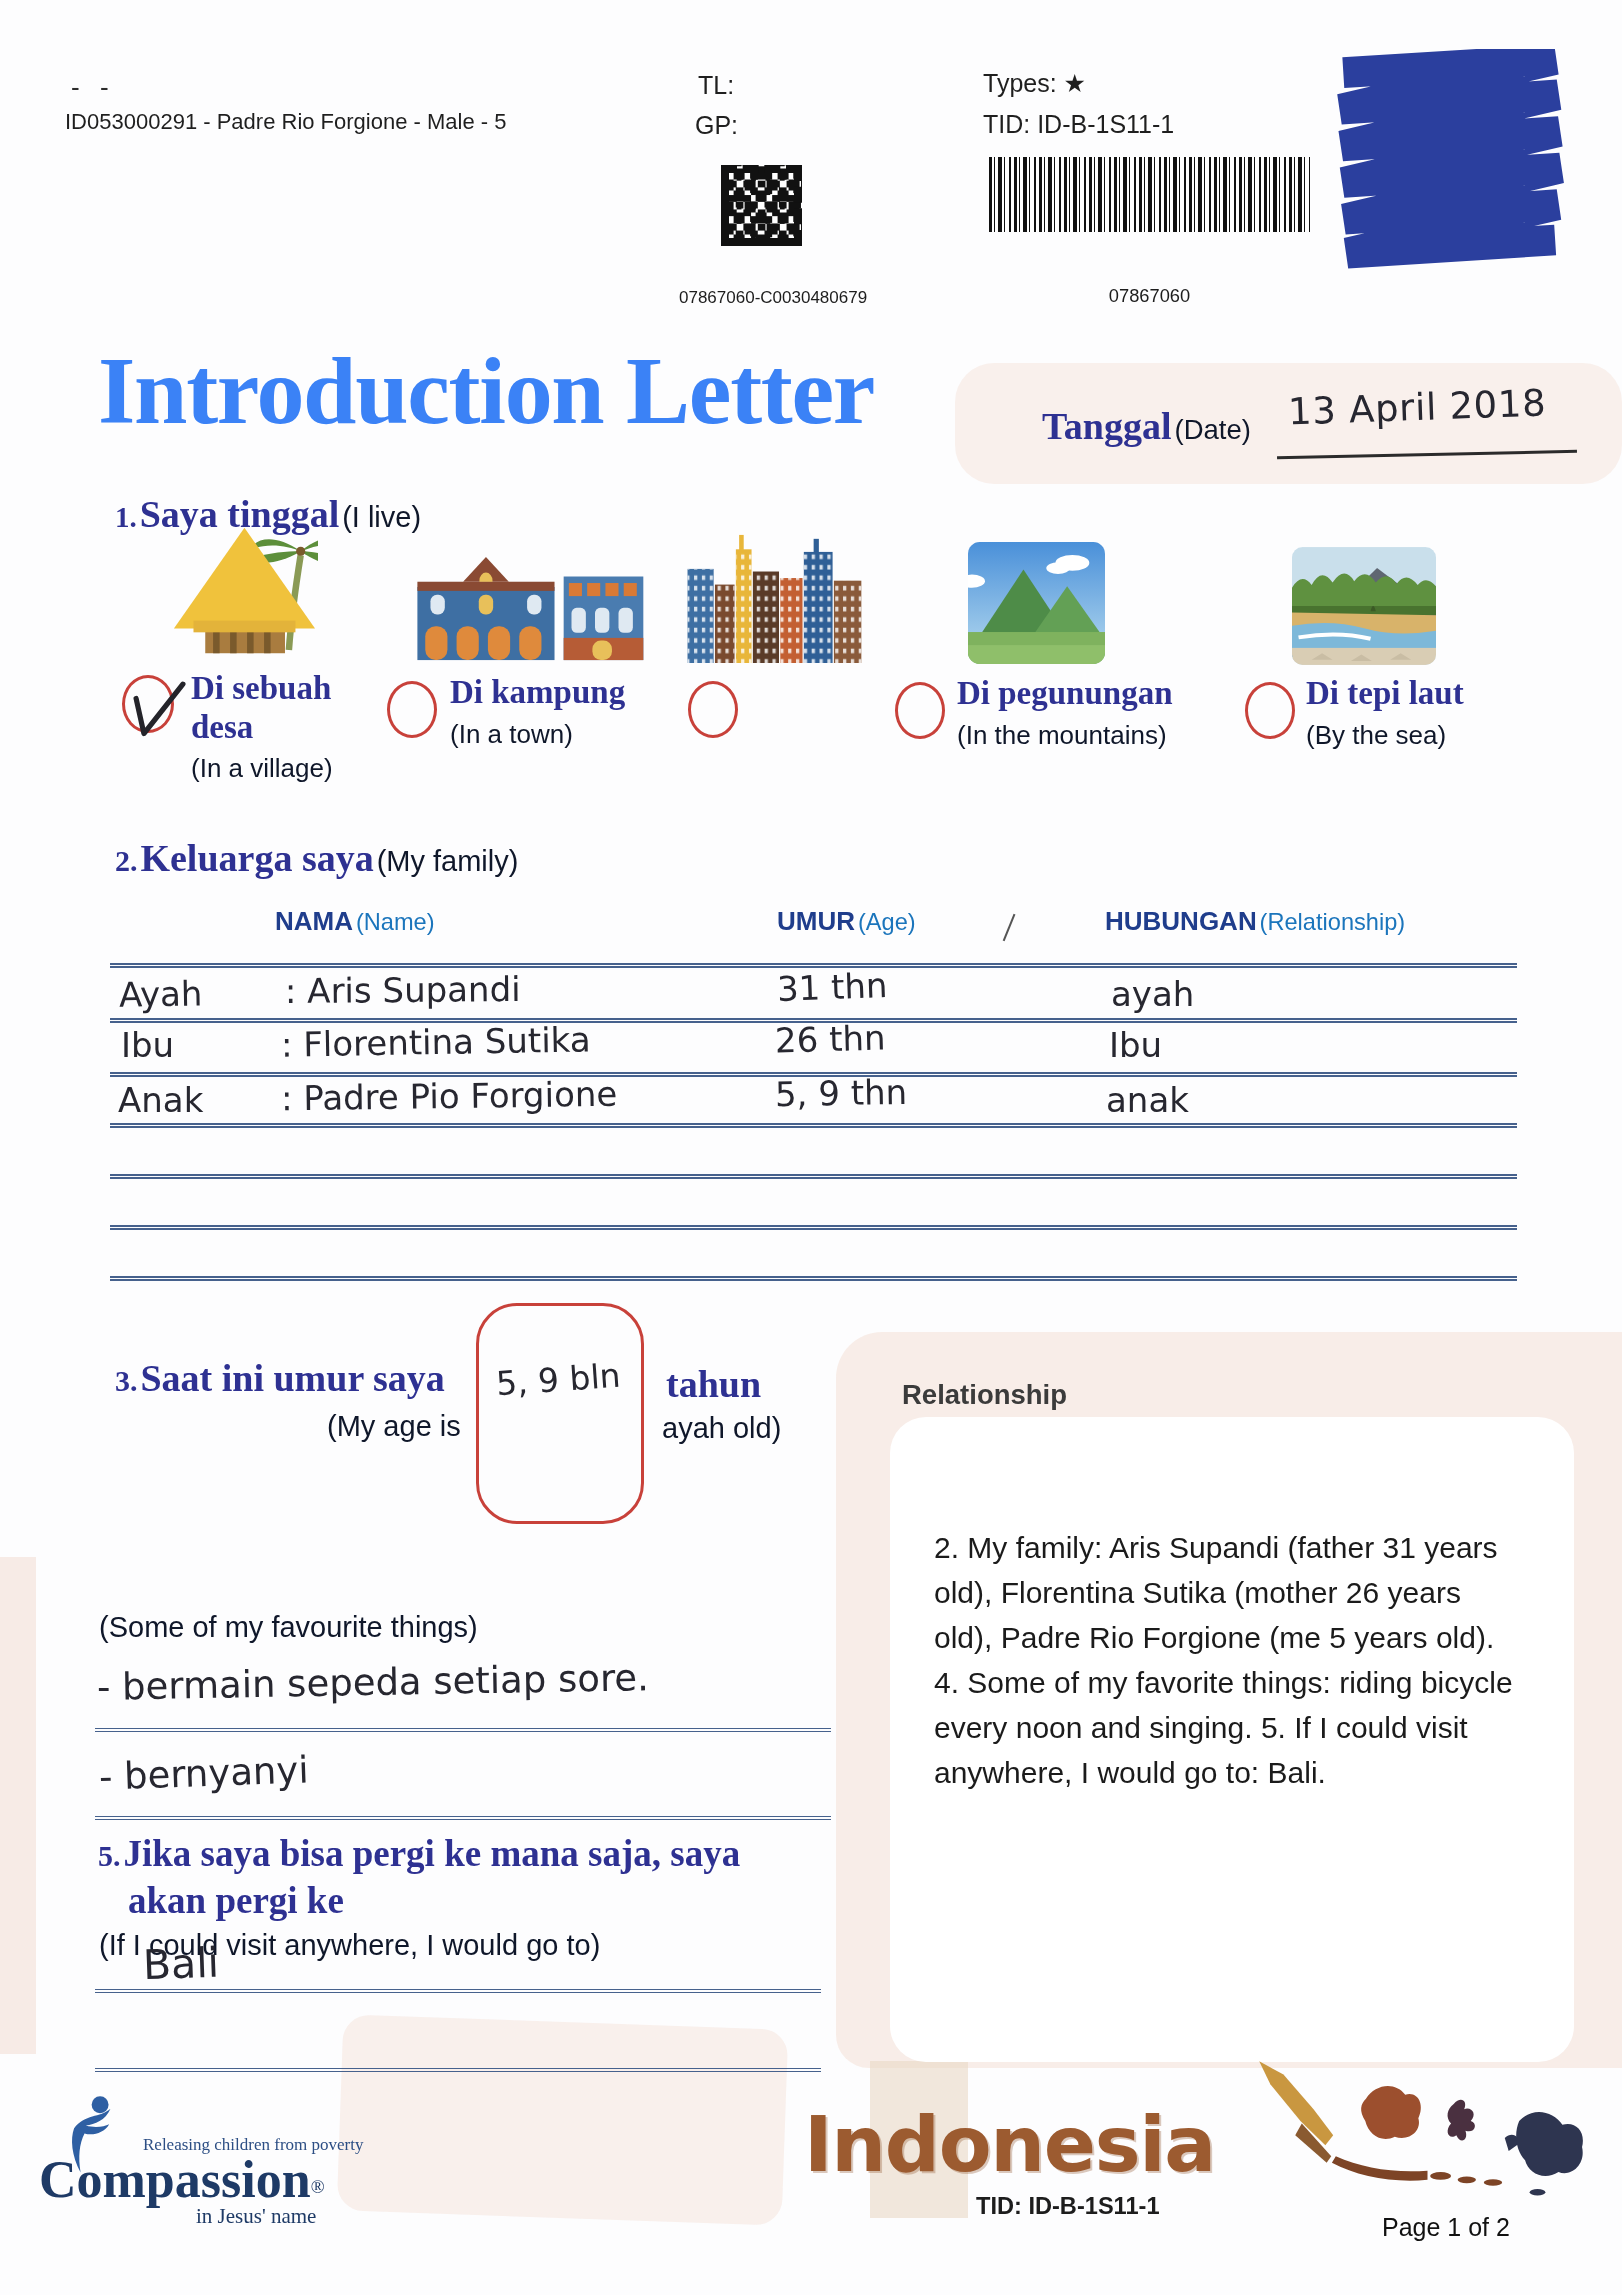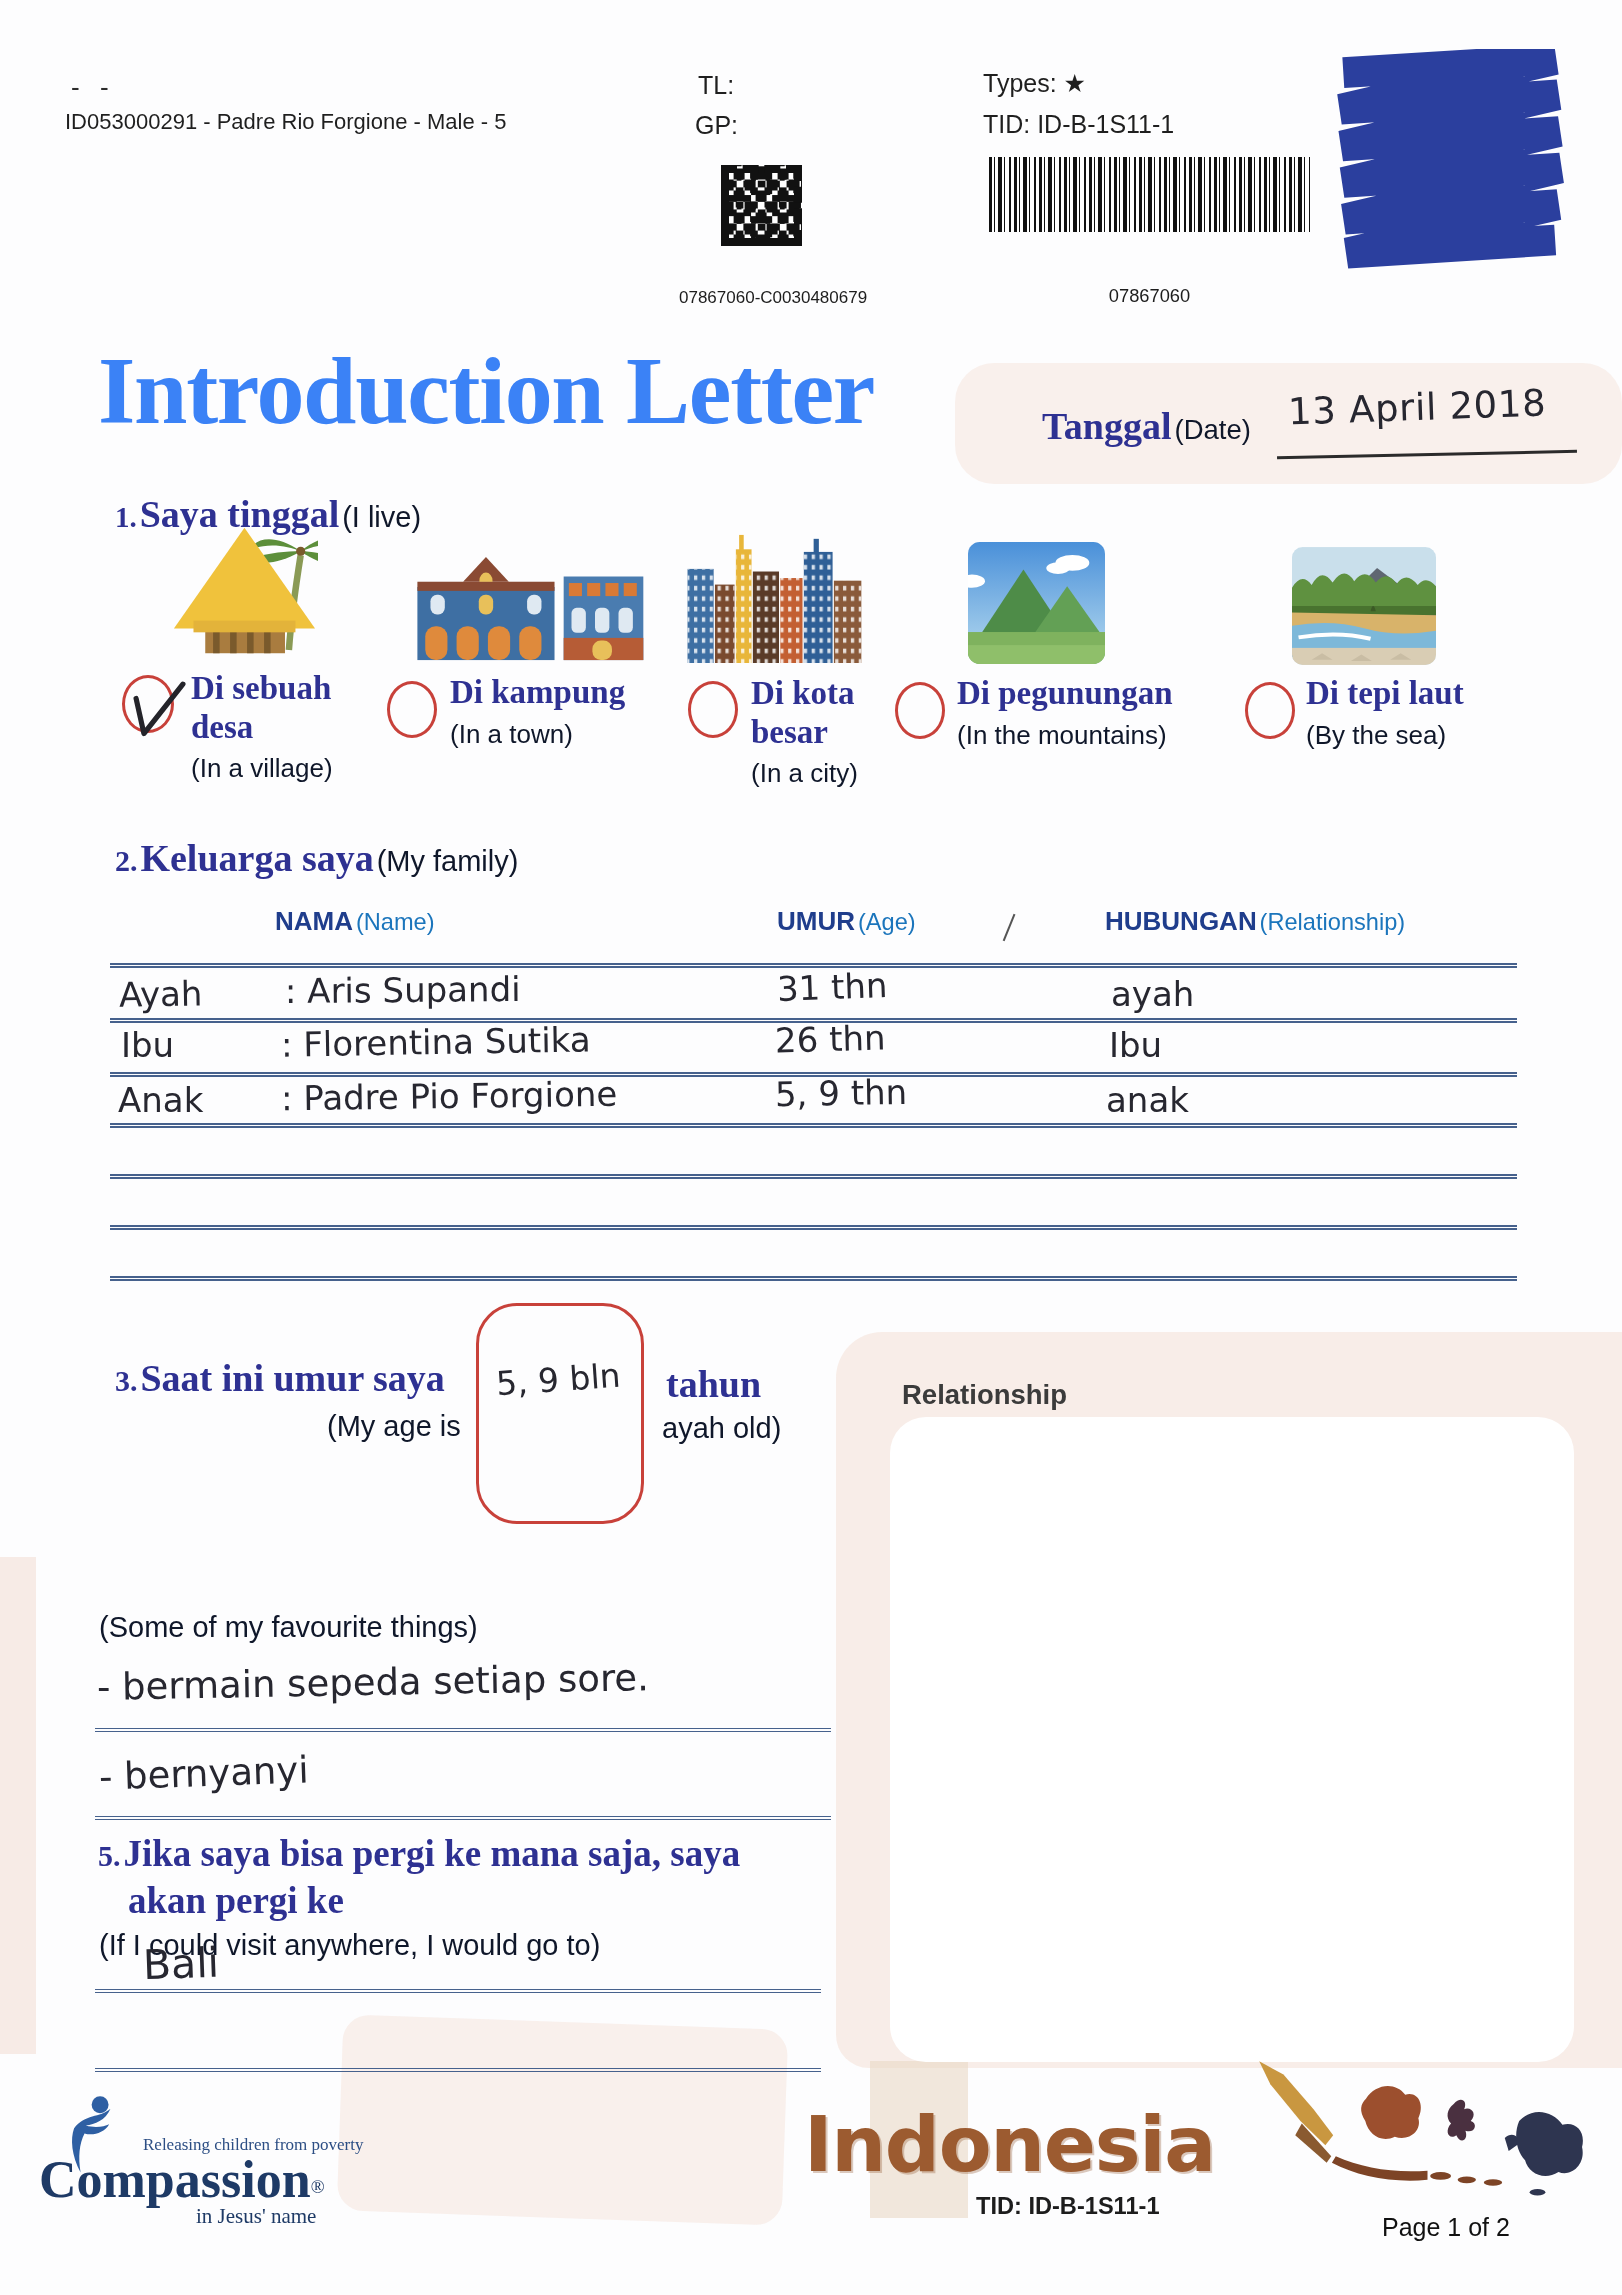--- a/index.html
+++ b/index.html
@@ -195,24 +195,20 @@
     <div class="en" style="font-size:26px;margin-top:6.5px;">(In a village)</div>
   </div>
 
   <div class="abs circle" style="left:387px;top:681px;"></div>
   <div class="abs" style="left:450px;top:674px;">
     <div class="serifh" style="font-size:33px;white-space:nowrap;">Di kampung</div>
     <div class="en" style="font-size:26px;margin-top:7.9px;">(In a town)</div>
   </div>
 
   <div class="abs circle" style="left:688px;top:681px;"></div>
-  <div class="abs" style="left:751px;top:674px;width:151px;">
-    <div class="serifh" style="font-size:33px;line-height:1.18;">Di kota besar</div>
-    <div class="en" style="font-size:26px;margin-top:6.5px;">(In a city)</div>
-  </div>
 
   <div class="abs circle" style="left:895px;top:682px;"></div>
   <div class="abs" style="left:957px;top:675px;">
     <div class="serifh" style="font-size:33px;white-space:nowrap;">Di pegunungan</div>
     <div class="en" style="font-size:26px;margin-top:7.9px;">(In the mountains)</div>
   </div>
 
   <div class="abs circle" style="left:1245px;top:682px;"></div>
   <div class="abs" style="left:1306px;top:675px;">
     <div class="serifh" style="font-size:33px;white-space:nowrap;">Di tepi laut</div>
@@ -288,20 +284,21 @@
   </div>
   <div class="abs serifh" style="left:128px;top:1879px;font-size:37px;">akan pergi ke</div>
   <div class="abs en" style="left:99px;top:1929px;font-size:29px;">(If I could visit anywhere, I would go to)</div>
 
   <div class="abs hw" style="left:143px;top:1940px;font-size:41px;transform:rotate(-2deg);">Bali</div>
   <div class="abs ansline" style="left:95px;top:1989px;width:726px;"></div>
   <div class="abs ansline" style="left:95px;top:2068px;width:726px;"></div>
 
   <div class="abs" style="left:902px;top:1379px;font-size:27.5px;font-weight:bold;color:#3b3b3b;">Relationship</div>
   <div class="abs" style="left:890px;top:1417px;width:684px;height:645px;background:#fff;border-radius:36px;"></div>
+  <div class="abs trans-body" style="left:934px;top:1525px;width:592px;">2. My family: Aris Supandi (father 31 years old), Florentina Sutika (mother 26 years old), Padre Rio Forgione (me 5 years old). 4. Some of my favorite things: riding bicycle every noon and singing. 5. If I could visit anywhere, I would go to: Bali.</div>
 
   <svg class="abs" style="left:65px;top:2094px;" width="65" height="82" viewBox="0 0 100 125">
     <circle cx="54" cy="16" r="13" fill="#2e5fa3"></circle>
     <path d="M14 52 C30 30 54 36 70 22 C62 40 46 46 32 48 C46 52 60 50 68 46 C60 60 42 64 30 60 C22 76 20 96 24 120 C10 94 8 68 14 52 Z" fill="#2e5fa3"></path>
   </svg>
   <div class="abs logo-serif" style="left:143px;top:2135px;font-size:17px;color:#2c4e84;">Releasing children from poverty</div>
   <div class="abs" style="left:39px;top:2150px;">
     <span class="logo-serif" style="font-size:52px;font-weight:bold;">Compassion</span><span class="logo-serif" style="font-size:18.3px;vertical-align:super;">®</span>
   </div>
   <div class="abs logo-serif" style="left:196px;top:2204px;font-size:21px;">in Jesus' name</div>

